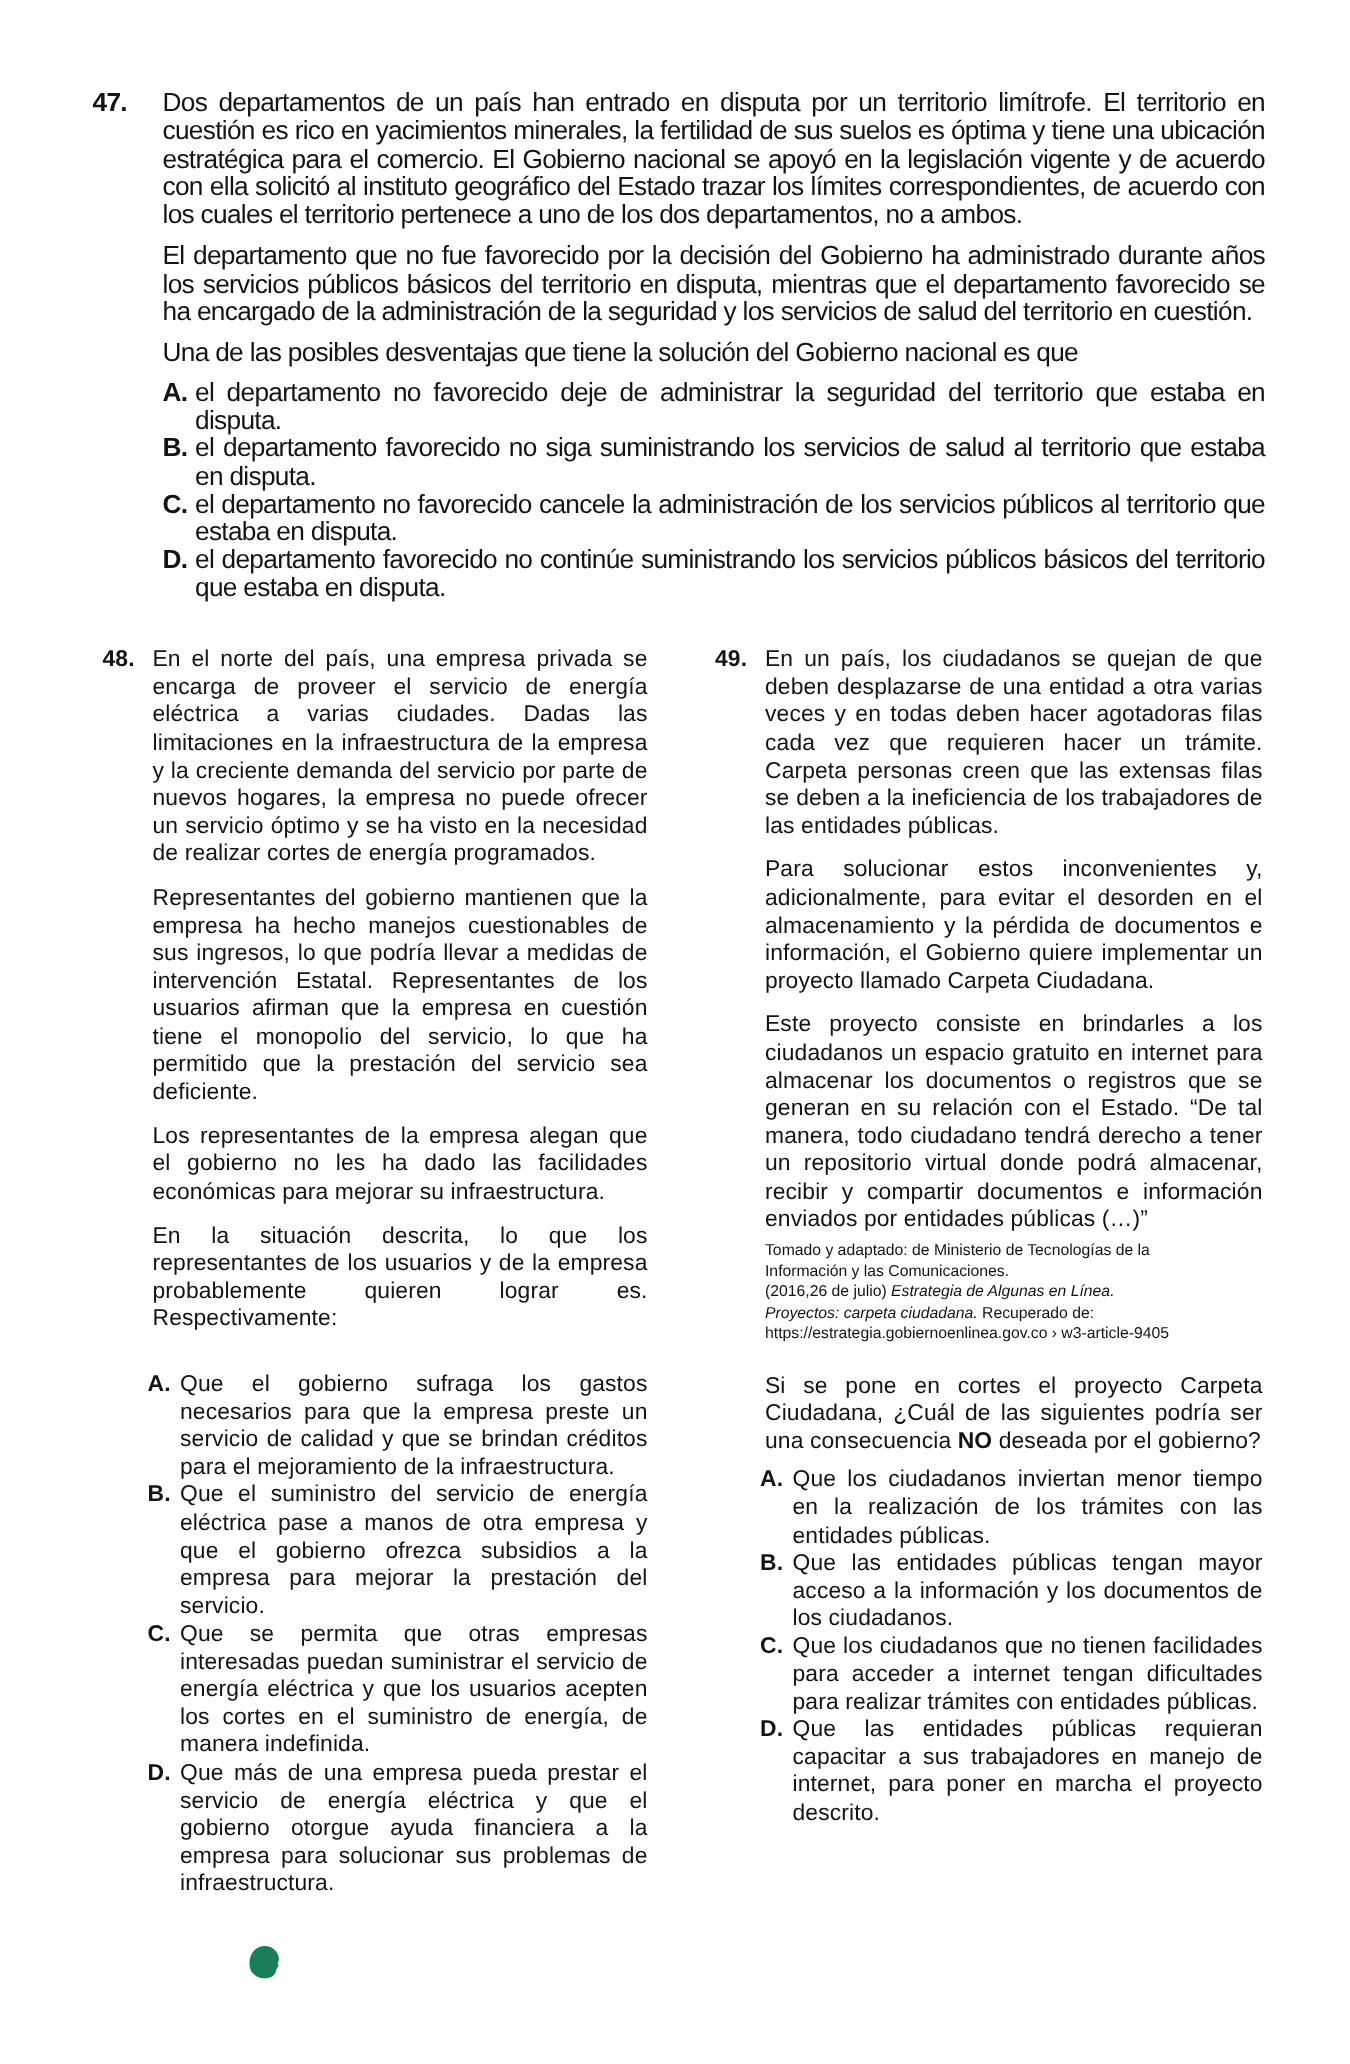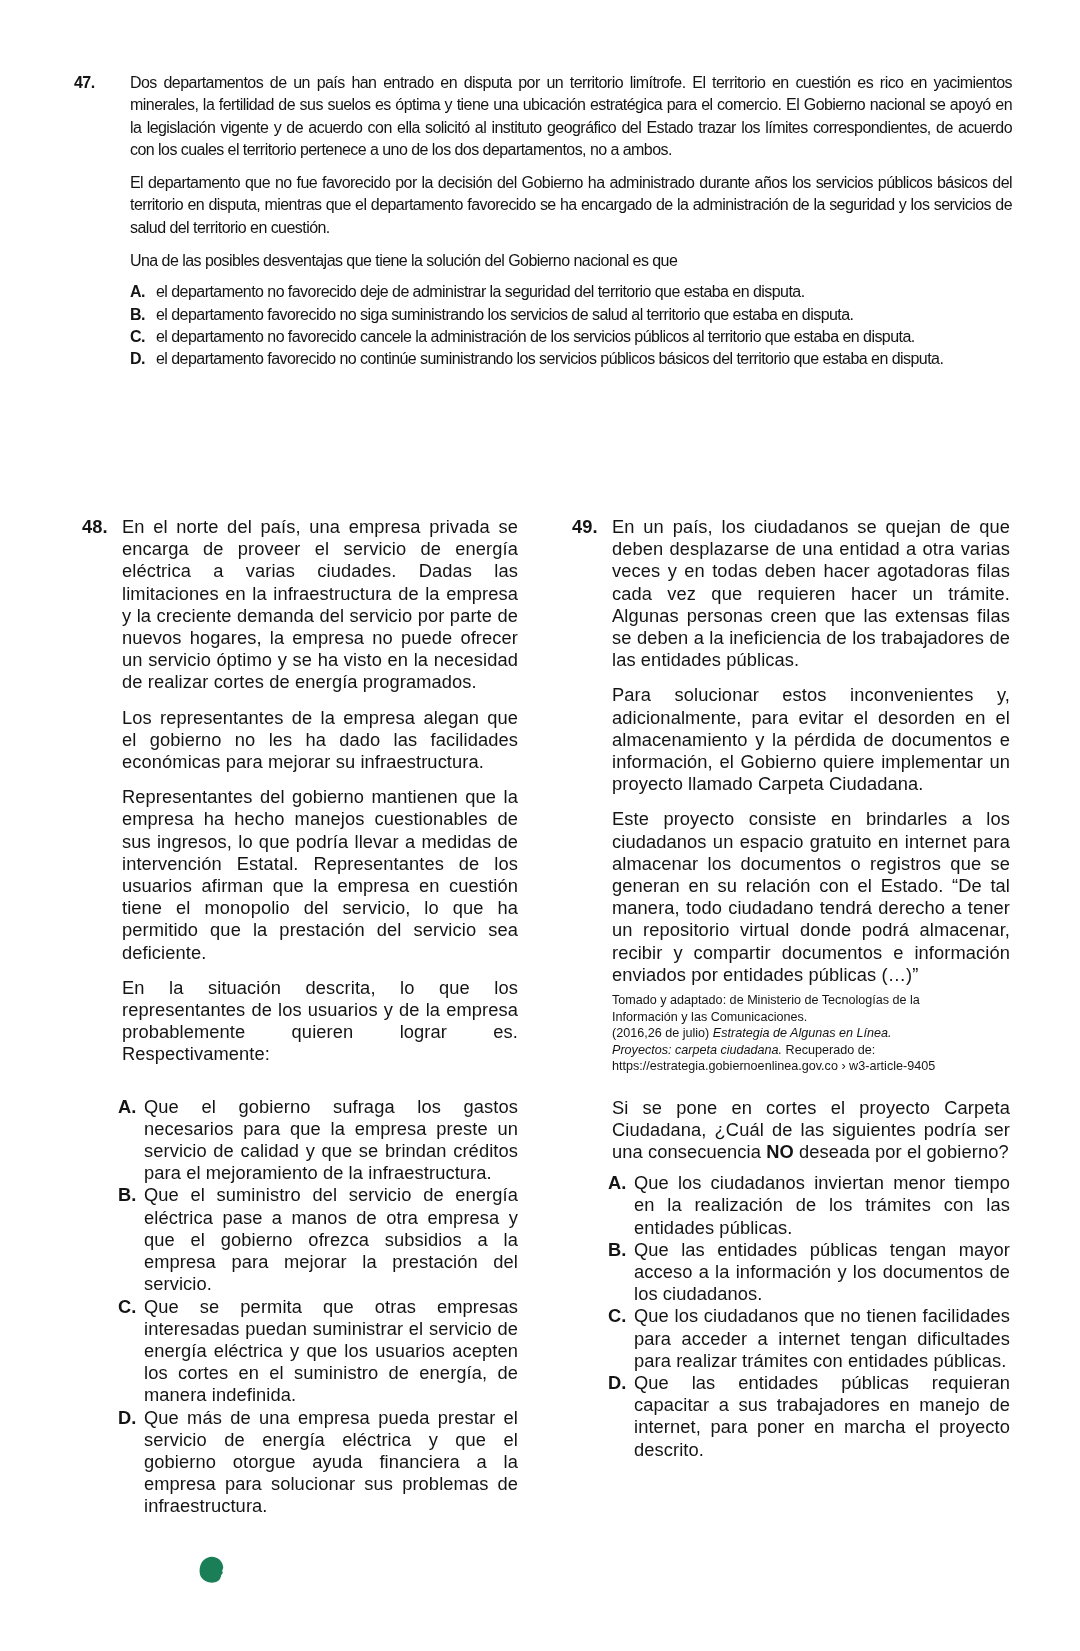--- a/index.html
+++ b/index.html
@@ -19,21 +19,21 @@
       position: absolute;
       left: 0; top: 0;
       width: 1080px;
       height: 1651px;
     }
     .q47 {
       position: absolute;
       left: 74px;
       top: 72px;
       width: 938px;
-      font-size: 16px;
+      font-size: 21px;
       line-height: 22.3px;
       letter-spacing: -0.55px;
     }
     .qnum {
       position: absolute;
       left: 0;
       top: 0;
       font-weight: bold;
     }
     .qbody { margin-left: 56px; }
@@ -111,22 +111,22 @@
           <span>el departamento favorecido no continúe suministrando los servicios públicos básicos del territorio que estaba en disputa.</span>
         </li>
       </ul>
     </div>
   </section>
 
   <section class="col col48">
     <span class="qnum">48.</span>
     <div class="qbody">
       <p>En el norte del país, una empresa privada se encarga de proveer el servicio de energía eléctrica a varias ciudades. Dadas las limitaciones en la infraestructura de la empresa y la creciente demanda del servicio por parte de nuevos hogares, la empresa no puede ofrecer un servicio óptimo y se ha visto en la necesidad de realizar cortes de energía programados.</p>
+      <p>Representantes del gobierno mantienen que la empresa ha hecho manejos cuestionables de sus ingresos, lo que podría llevar a medidas de intervención Estatal. Representantes de los usuarios afirman que la empresa en cuestión tiene el monopolio del servicio, lo que ha permitido que la prestación del servicio sea deficiente.</p>
       <p>Los representantes de la empresa alegan que el gobierno no les ha dado las facilidades económicas para mejorar su infraestructura.</p>
-      <p>Representantes del gobierno mantienen que la empresa ha hecho manejos cuestionables de sus ingresos, lo que podría llevar a medidas de intervención Estatal. Representantes de los usuarios afirman que la empresa en cuestión tiene el monopolio del servicio, lo que ha permitido que la prestación del servicio sea deficiente.</p>
       <p style="margin-bottom:30px">En la situación descrita, lo que los representantes de los usuarios y de la empresa probablemente quieren lograr es. Respectivamente:</p>
       <ul class="opts" style="margin-left:-4px">
         <li class="opt">
           <span class="lt">A.</span>
           <span>Que el gobierno sufraga los gastos necesarios para que la empresa preste un servicio de calidad y que se brindan créditos para el mejoramiento de la infraestructura.</span>
         </li>
         <li class="opt">
           <span class="lt">B.</span>
           <span>Que el suministro del servicio de energía eléctrica pase a manos de otra empresa y que el gobierno ofrezca subsidios a la empresa para mejorar la prestación del servicio.</span>
         </li>
@@ -138,21 +138,21 @@
           <span class="lt">D.</span>
           <span>Que más de una empresa pueda prestar el servicio de energía eléctrica y que el gobierno otorgue ayuda financiera a la empresa para solucionar sus problemas de infraestructura.</span>
         </li>
       </ul>
     </div>
   </section>
 
   <section class="col col49">
     <span class="qnum">49.</span>
     <div class="qbody">
-      <p>En un país, los ciudadanos se quejan de que deben desplazarse de una entidad a otra varias veces y en todas deben hacer agotadoras filas cada vez que requieren hacer un trámite. Algunas personas creen que las extensas filas se deben a la ineficiencia de los trabajadores de las entidades públicas.</p>
+      <p>En un país, los ciudadanos se quejan de que deben desplazarse de una entidad a otra varias veces y en todas deben hacer agotadoras filas cada vez que requieren hacer un trámite. Carpeta personas creen que las extensas filas se deben a la ineficiencia de los trabajadores de las entidades públicas.</p>
       <p>Para solucionar estos inconvenientes y, adicionalmente, para evitar el desorden en el almacenamiento y la pérdida de documentos e información, el Gobierno quiere implementar un proyecto llamado Carpeta Ciudadana.</p>
       <p style="margin-bottom:6px">Este proyecto consiste en brindarles a los ciudadanos un espacio gratuito en internet para almacenar los documentos o registros que se generan en su relación con el Estado. “De tal manera, todo ciudadano tendrá derecho a tener un repositorio virtual donde podrá almacenar, recibir y compartir documentos e información enviados por entidades públicas (…)”</p>
 
       <div class="source">
         <div>Tomado y adaptado: de Ministerio de Tecnologías de la</div>
         <div>Información y las Comunicaciones.</div>
         <div><span>(2016,26 de julio) </span><em>Estrategia de Algunas en Línea.</em></div>
         <div><em>Proyectos: carpeta ciudadana.</em><span> Recuperado de:</span></div>
         <div>https://estrategia.gobiernoenlinea.gov.co › w3-article-9405</div>
       </div>

